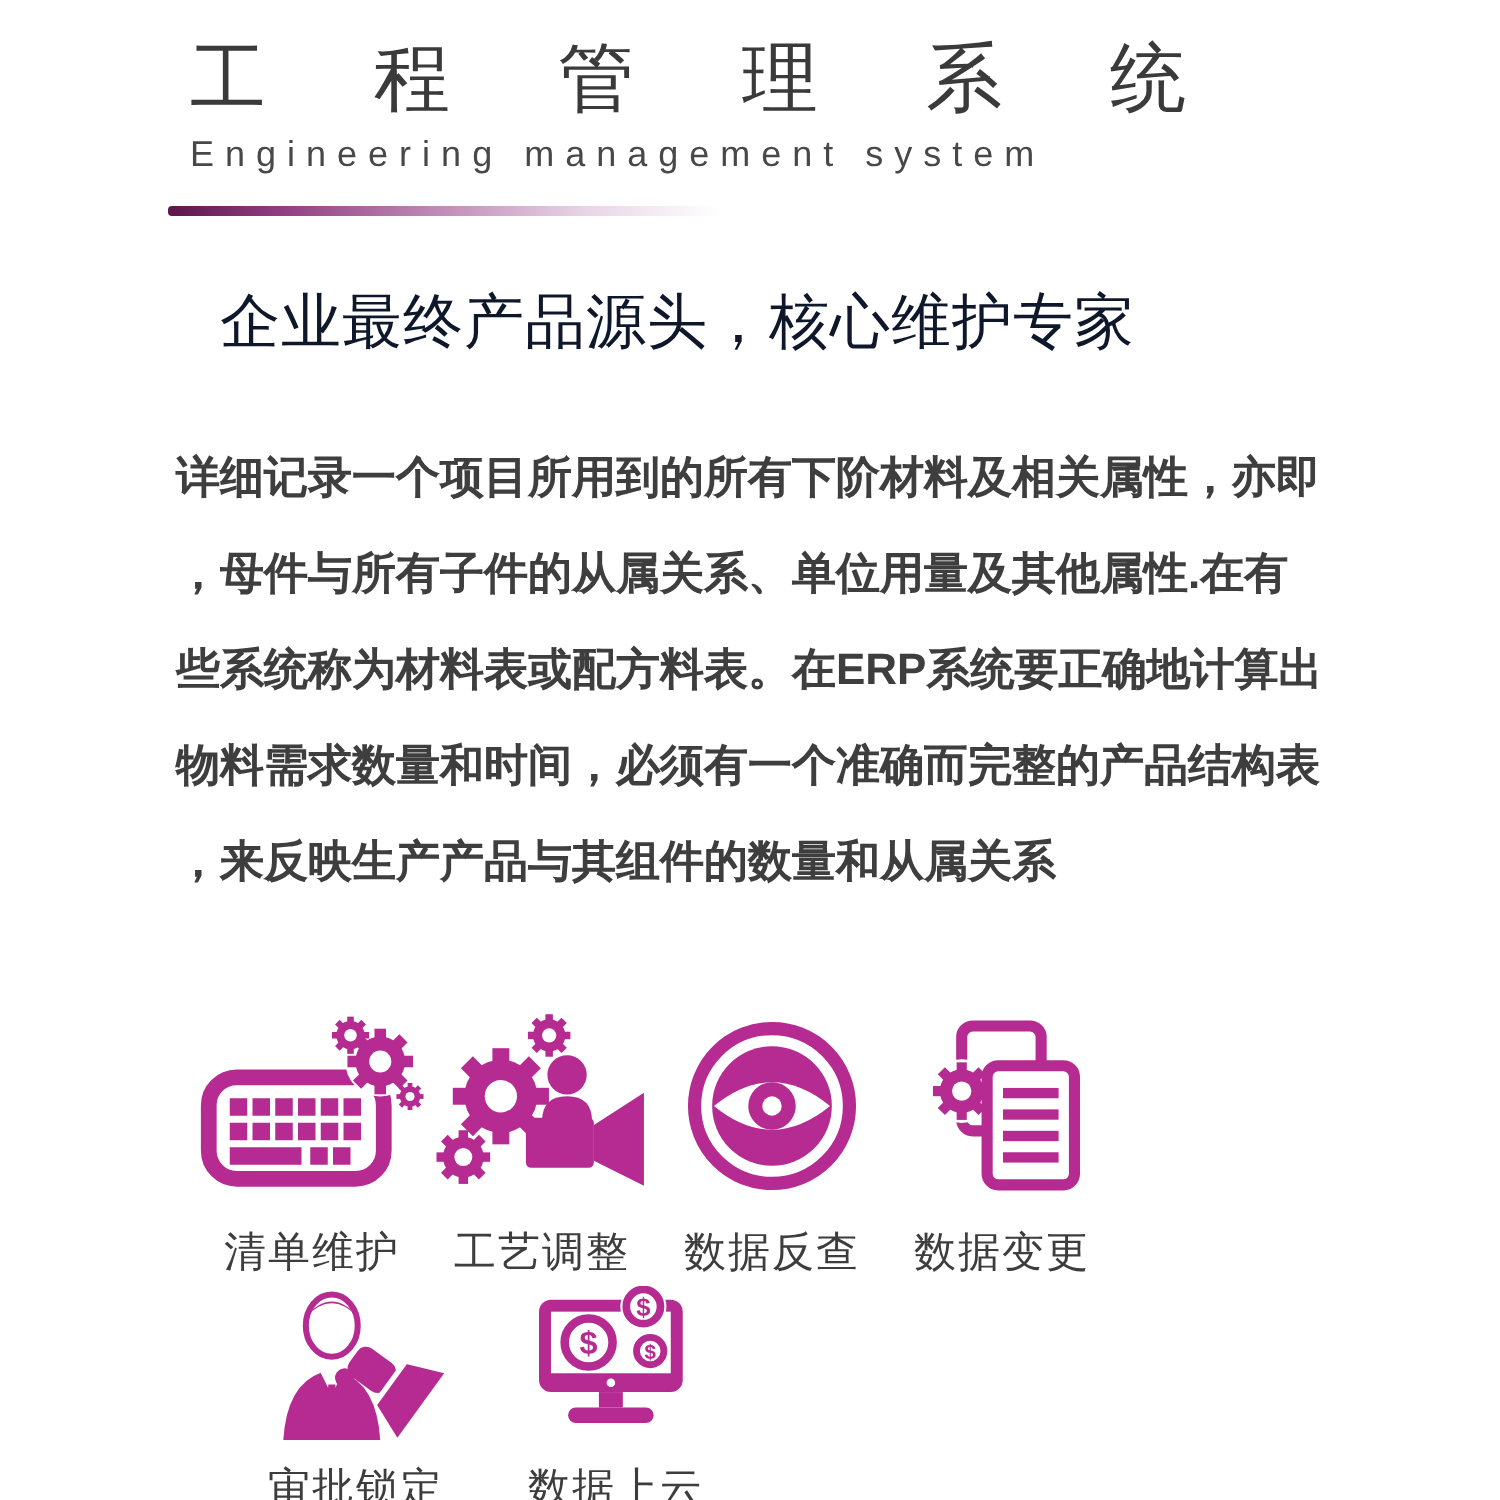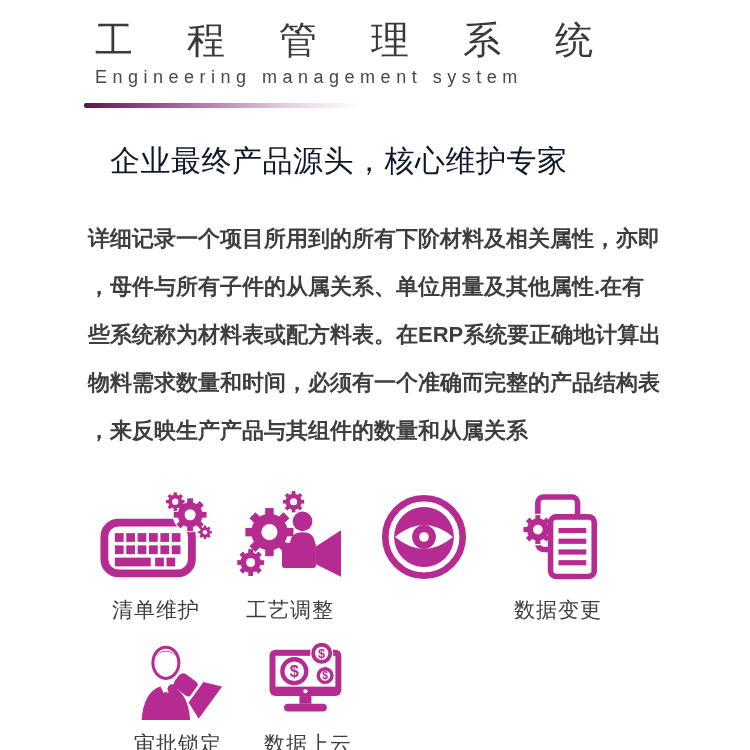--- a/index.html
+++ b/index.html
@@ -29,21 +29,21 @@
     position: absolute; left: 110px; top: 141px;
     font-size: 30px; font-weight: normal; color: #0f172a;
     letter-spacing: 0.5px; white-space: nowrap;
   }
   .para {
     position: absolute; left: 88px; top: 215px;
     font-size: 22px; line-height: 48px; color: #3e3e3e;
   }
   .para div { white-space: nowrap; font-weight: bold; }
   .feature-row { position: absolute; display: flex; }
-  .row1 { left: 100px; top: 488px; gap: 22px; }
+  .row1 { left: 100px; top: 504px; gap: 3px; }
   .row2 { left: 122px; top: 642px; gap: 18px; }
   .feature {
     width: 112px; display: flex; flex-direction: column; align-items: center;
   }
   .icon-box {
     height: 98px; display: flex; align-items: center; justify-content: center;
   }
   .row2 .icon-box { height: 78px; }
   .feature-label {
     margin-top: 10px; font-size: 21px; color: #3d3d3d;
@@ -144,20 +144,21 @@
   <div class="feature">
     <div class="icon-box">
       <svg viewBox="0 0 100 100" width="88" height="88">
         <circle cx="50" cy="50" r="44" fill="none" stroke="#b52b92" stroke-width="7.5"></circle>
         <circle cx="50" cy="50" r="34" fill="#b52b92"></circle>
         <path d="M17 50 Q50 23 83 50 Q50 77 17 50 Z" fill="#ffffff"></path>
         <circle cx="50" cy="50" r="13.5" fill="#b52b92"></circle>
         <circle cx="50" cy="50" r="5.5" fill="#ffffff"></circle>
       </svg>
     </div>
+    <div class="feature-label">数据反查</div>
   </div>
 
   <div class="feature">
     <div class="icon-box">
       <svg viewBox="0 0 102 112" width="81" height="89">
         <rect x="25" y="5" width="50" height="66" rx="7" fill="#ffffff" stroke="#b52b92" stroke-width="7"></rect>
         <circle cx="25" cy="46" r="20" fill="#ffffff"></circle>
         <use href="#gear" fill="#b52b92" transform="translate(25,46) scale(1.45)"></use>
         <rect x="41" y="30" width="55" height="75" rx="7" fill="#ffffff" stroke="#b52b92" stroke-width="7"></rect>
         <g fill="#b52b92">

